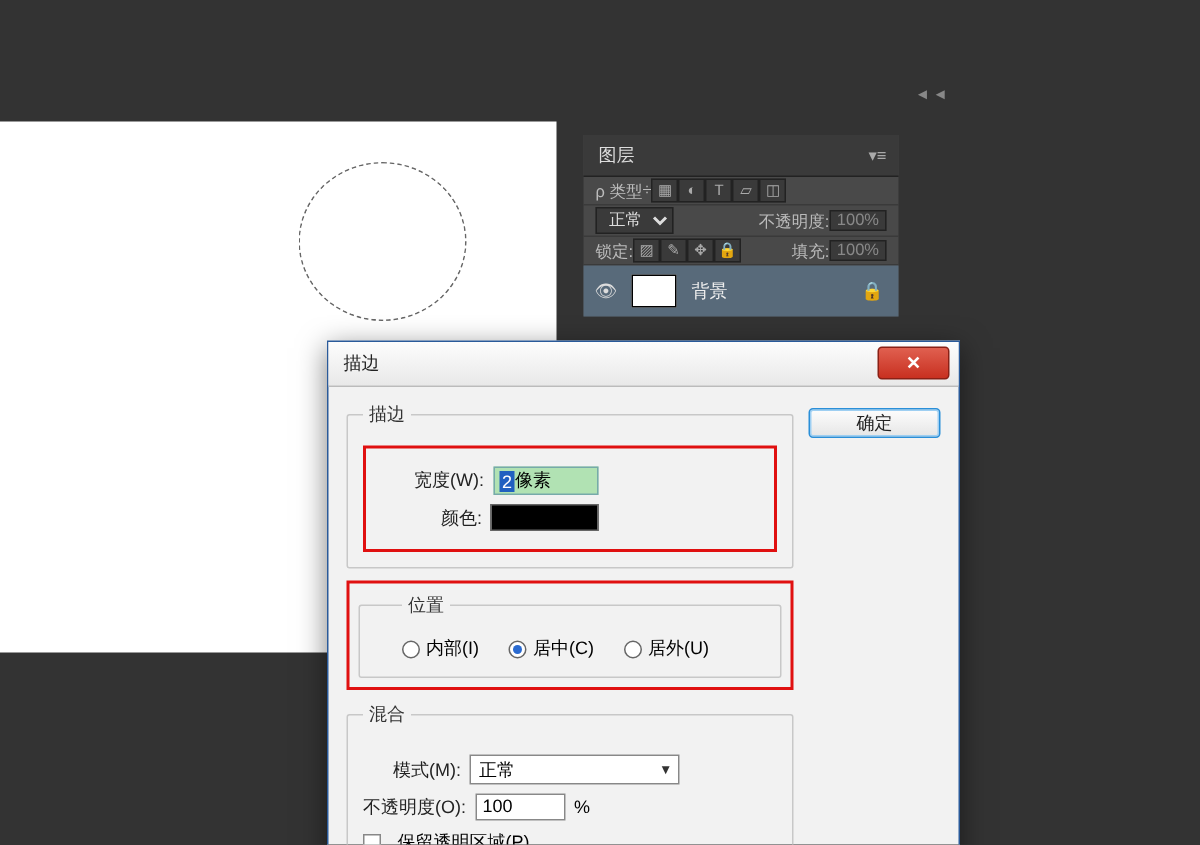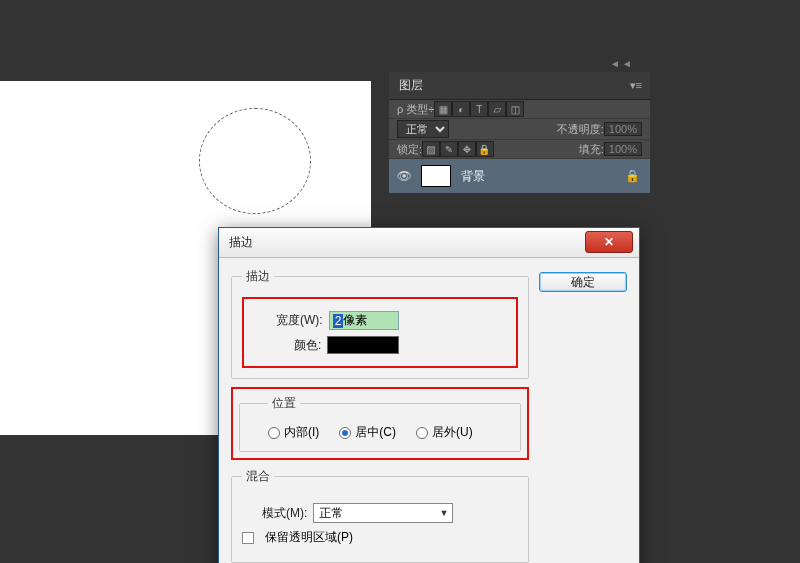--- a/index.html
+++ b/index.html
@@ -1,20 +1,20 @@
 <!DOCTYPE html>
 <html><head>
 <meta charset="utf-8">
 <style>
 * { margin:0; padding:0; box-sizing:border-box; font-family:"Microsoft YaHei",SimSun,sans-serif; font-size:12px; }
 body { width:800px; height:563px; background:#333333; position:relative; overflow:hidden; }
 .canvas { position:absolute; left:0; top:81px; width:371px; height:354px; background:#fff; }
 .sel-circle { position:absolute; left:199px; top:108px; width:112px; height:106px; border:1.5px dashed #666; border-radius:50%; }
 
-.layers { position:absolute; left:389px; top:72px; width:261px; background:#494949; color:#ddd; }
+.layers { position:absolute; left:389px; top:90px; width:210px; background:#494949; color:#ddd; }
 .layers-title { background:#3a3a3a; padding:5px 10px; color:#ddd; border-bottom:1px solid #222; position:relative; }
 .layers-menu-icon { position:absolute; right:8px; top:7px; font-size:11px; color:#aaa; }
 .layers-row { display:flex; align-items:center; padding:1px 8px; gap:0; border-bottom:1px solid #3a3a3a; }
 .layers-row select { background:#3a3a3a; color:#ddd; border:1px solid #222; font-size:11px; padding:1px 4px; }
 .layers-row .icon-btn { width:18px; height:16px; background:#3a3a3a; border:1px solid #222; display:flex; align-items:center; justify-content:center; color:#aaa; font-size:10px; }
 .layers-row .lbl { color:#bbb; font-size:11px; }
 .layers-row .val { background:#3a3a3a; border:1px solid #222; padding:0 4px; font-size:11px; color:#888; min-width:38px; }
 .layer-item { display:flex; align-items:center; padding:6px 8px; background:#586a7a; gap:10px; position:relative; }
 .eye { width:14px; height:14px; display:flex; align-items:center; justify-content:center; color:#ddd; }
 .thumb { width:30px; height:22px; background:#fff; border:1px solid #000; }
@@ -142,20 +142,27 @@
 
       <fieldset style="margin-top:8px;">
         <legend>混合</legend>
         <div class="field-row" style="padding-left:20px;">
           <span class="lab">模式(M):</span>
           <div class="mode-sel">
             <span>正常</span>
           </div>
         </div>
         <div class="field-row">
+          <span class="lab">不透明度(O):</span>
+          <div class="opacity-input">
+            <span>100</span>
+          </div>
+          <span>%</span>
+        </div>
+        <div class="field-row">
           <span class="chk"></span>
           <span>保留透明区域(P)</span>
         </div>
       </fieldset>
     </div>
 
     <div class="right-col">
       <div class="btn primary">
         <span>确定</span>
       </div>

